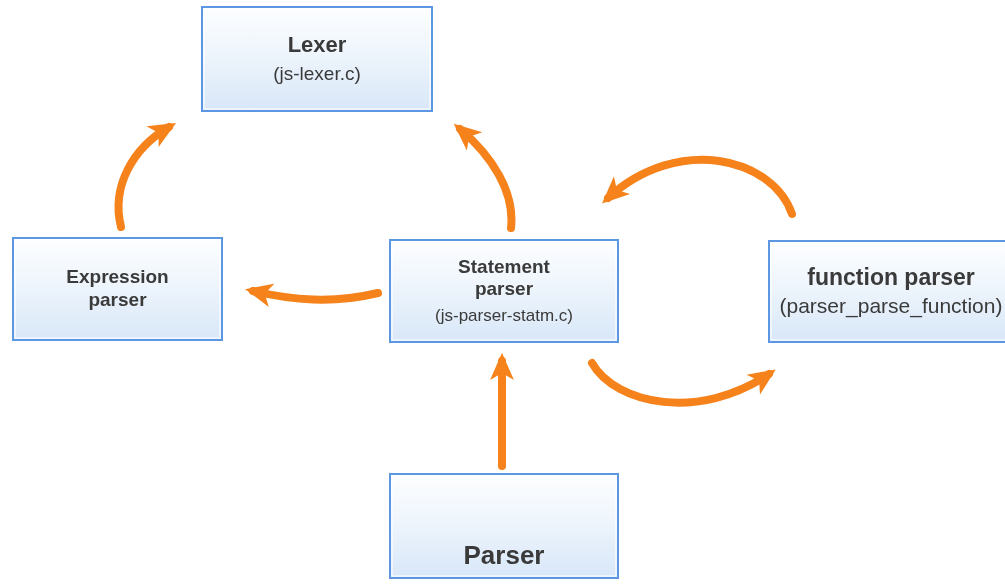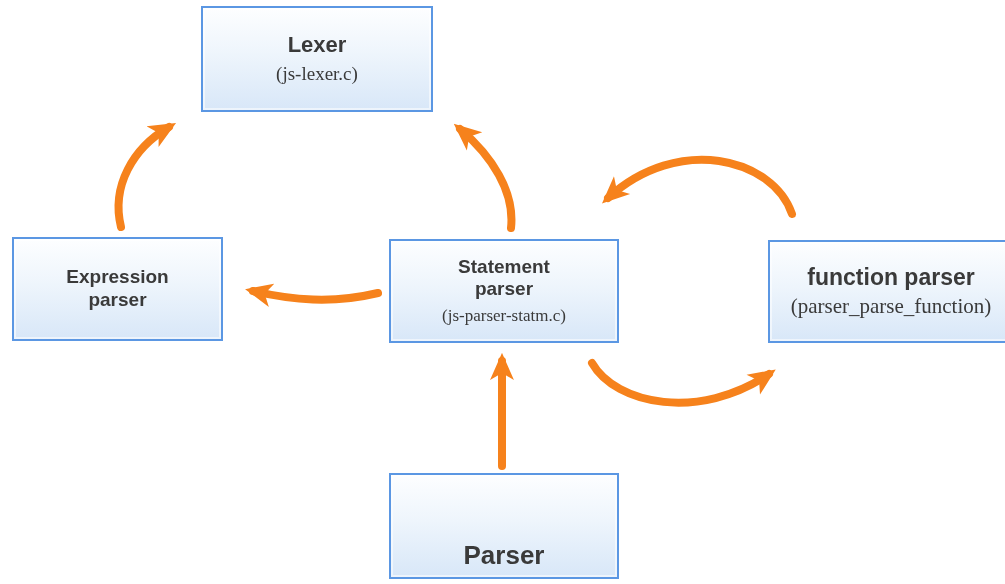--- a/index.html
+++ b/index.html
@@ -40,21 +40,20 @@
     text-align: center;
     color: var(--text, #3a3a3a);
   }
   .node .title {
     font-weight: 700;
     line-height: 1.2;
   }
   .node .subtitle {
     font-weight: 400;
     line-height: 1.25;
-    font-family: Liberation Serif, serif;
   }
   .node-lexer      { left: 201px; top: 6px;   width: 232px; height: 106px; }
   .node-lexer .title    { font-size: 22px; margin-bottom: 3px; }
   .node-lexer .subtitle { font-size: 19px; }
 
   .node-expression-parser { left: 12px; top: 237px; width: 211px; height: 104px; }
   .node-expression-parser .title    { font-size: 19px; max-width: 128px; }
   .node-expression-parser .subtitle { font-size: 17px; margin-top: 1px; }
 
   .node-statement-parser { left: 389px; top: 239px; width: 230px; height: 104px; align-items: center; }

